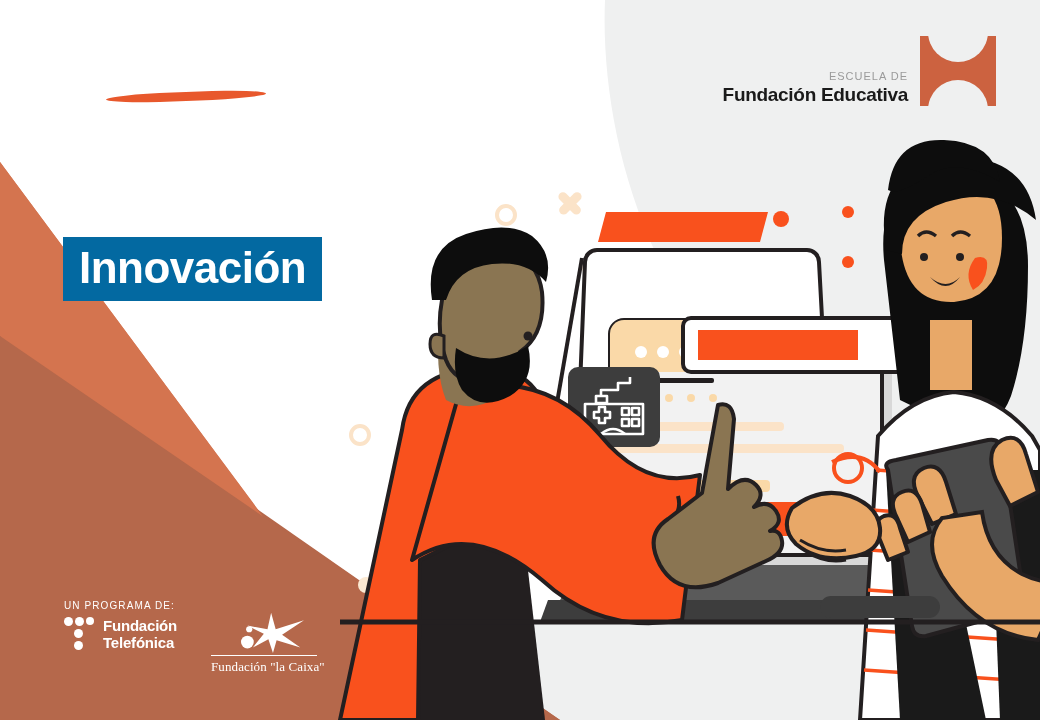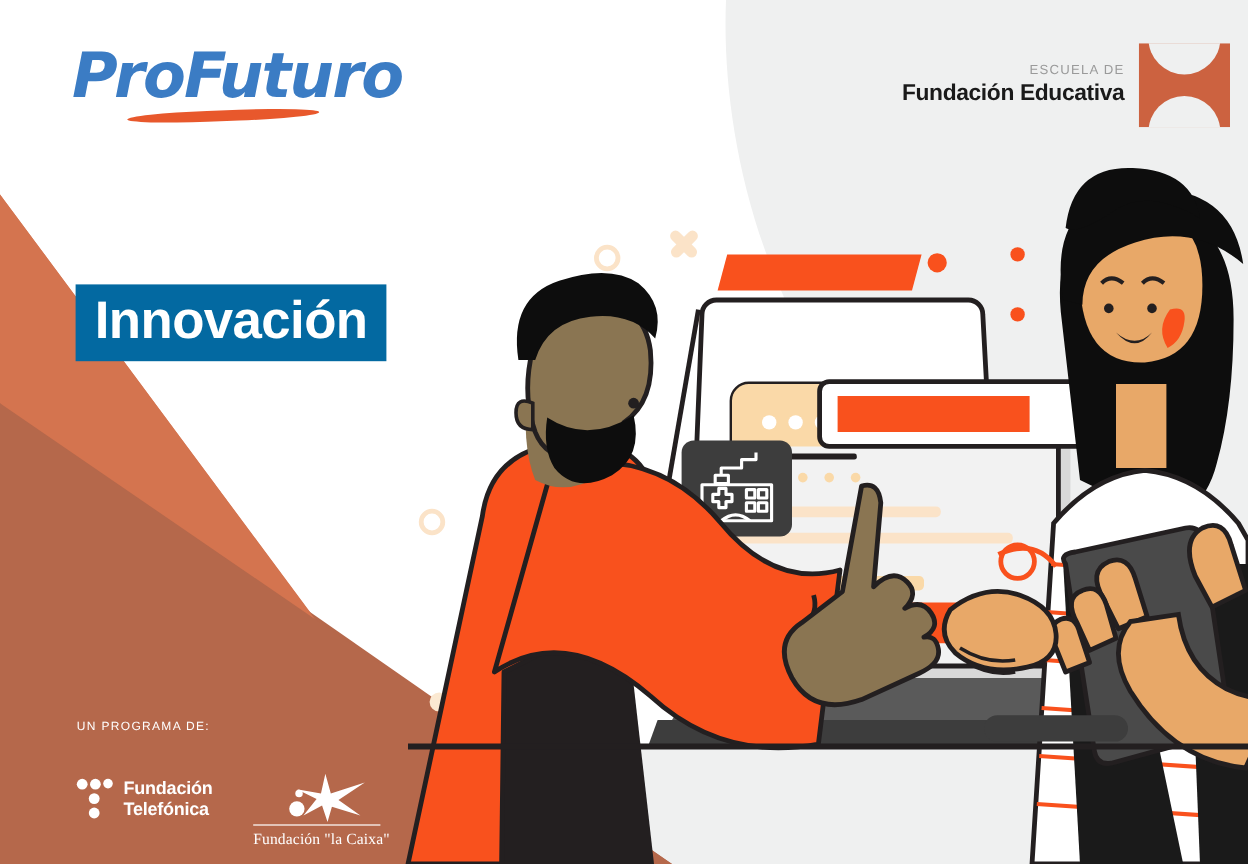--- a/index.html
+++ b/index.html
@@ -20,21 +20,21 @@
     font-style:italic;font-weight:bold;font-size:52px;letter-spacing:-1.5px;
     color:#3B7CC4;line-height:56px;white-space:nowrap;
   }
   #profuturo-swoosh{
     position:absolute;left:46px;top:56px;width:160px;height:9px;
     background:#E8582C;border-radius:50%/60%;
     transform:rotate(-2.2deg);
   }
 
   
-  #escuela-lockup{right:15px;top:36px;display:flex;align-items:center;gap:12px;}
+  #escuela-lockup{right:44px;top:36px;display:flex;align-items:flex-end;gap:12px;}
   #escuela-text{text-align:right;}
   #escuela-kicker{
     font-size:11px;letter-spacing:1.0px;color:#9A9A9A;font-weight:normal;
     line-height:13px;text-transform:uppercase;
   }
   #escuela-name{
     font-size:19px;font-weight:bold;color:#1A1A1A;line-height:23px;white-space:nowrap;
     letter-spacing:-0.3px;
   }
 
@@ -45,21 +45,21 @@
     font-size:44px;line-height:58px;padding:2px 16px 4px 16px;
     display:block;white-space:nowrap;letter-spacing:-0.5px;width:max-content;
   }
   #title-line-2{margin-top:-1px;}
   #title-line-3{margin-top:-1px;}
 
   
   #footer{left:64px;top:600px;}
   #footer-kicker{
     color:#ffffff;font-size:10px;letter-spacing:1.1px;font-weight:normal;
-    text-transform:uppercase;margin-bottom:32px;
+    text-transform:uppercase;margin-bottom:0;
   }
   #footer-logos{display:flex;align-items:flex-start;gap:34px;}
 
   #telefonica-logo{display:flex;align-items:center;gap:9px;margin-top:6px;}
   #telefonica-mark{position:relative;width:30px;height:34px;}
   #telefonica-mark i{position:absolute;border-radius:50%;background:#ffffff;display:block;}
   #telefonica-name{
     color:#ffffff;font-weight:bold;font-size:15px;line-height:17px;letter-spacing:-0.2px;
   }
   #caixa-logo{width:106px;}
@@ -245,21 +245,20 @@
       <circle cx="848" cy="468" r="14" fill="none" stroke="#F9511D" stroke-width="4"></circle>
 
       <path d="M 340 622 L 1040 622" stroke="#231F20" stroke-width="5" fill="none"></path>
 
       <rect x="820" y="596" width="120" height="22" rx="11" fill="#3D3D3D"></rect>
 
     </g>
   </svg>
 
   <div class="abs" id="profuturo-logo">
-    <div id="profuturo-word">ProFuturo</div>
     <div id="profuturo-swoosh"></div>
   </div>
 
   <div class="abs" id="escuela-lockup">
     <div id="escuela-text">
       <div id="escuela-kicker">ESCUELA DE</div>
       <div id="escuela-name">Fundación Educativa</div>
     </div>
     <svg width="76" height="70" viewBox="0 0 76 70">
       <path d="M 0 0 L 76 0 L 76 70 L 0 70 Z

